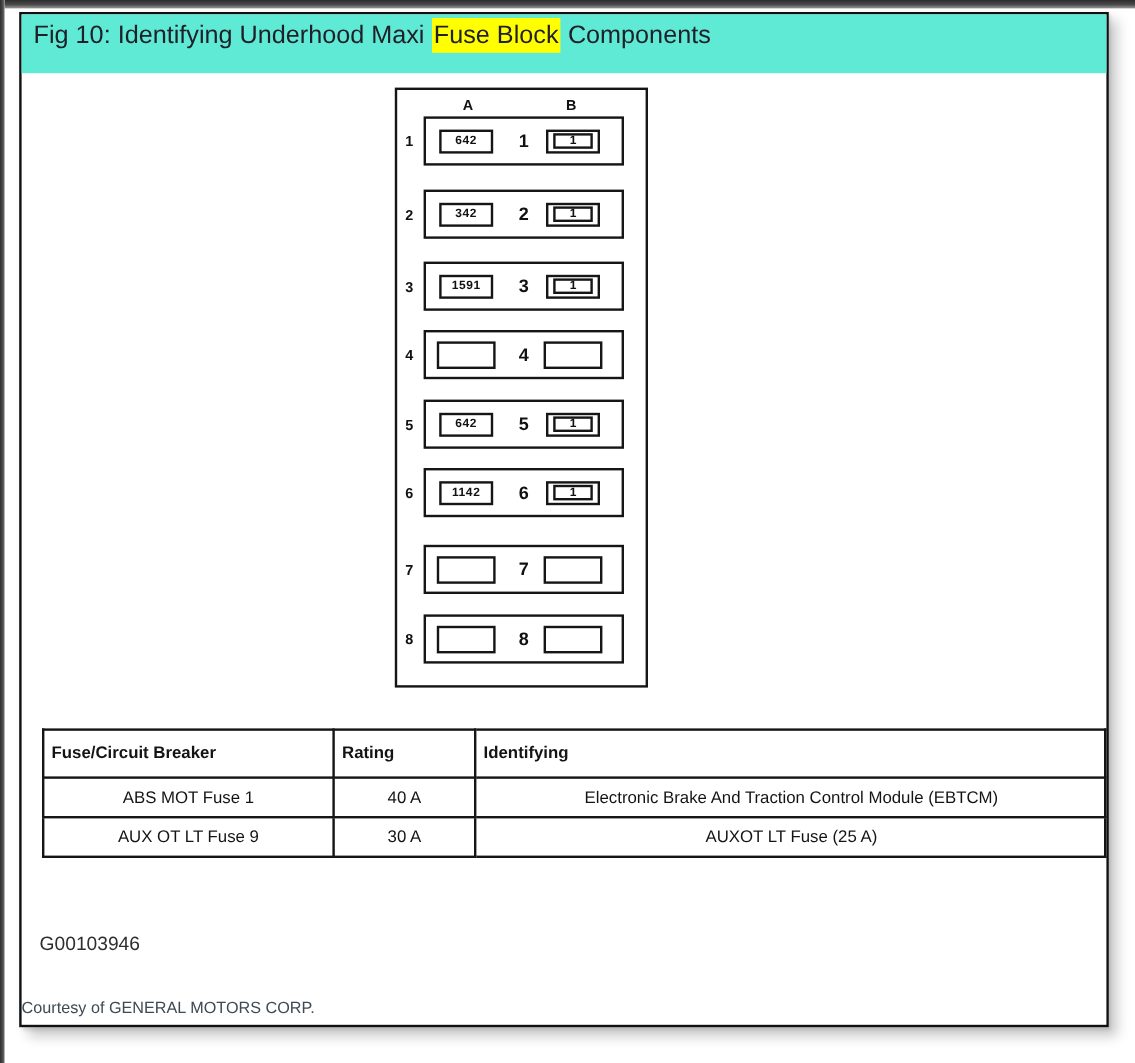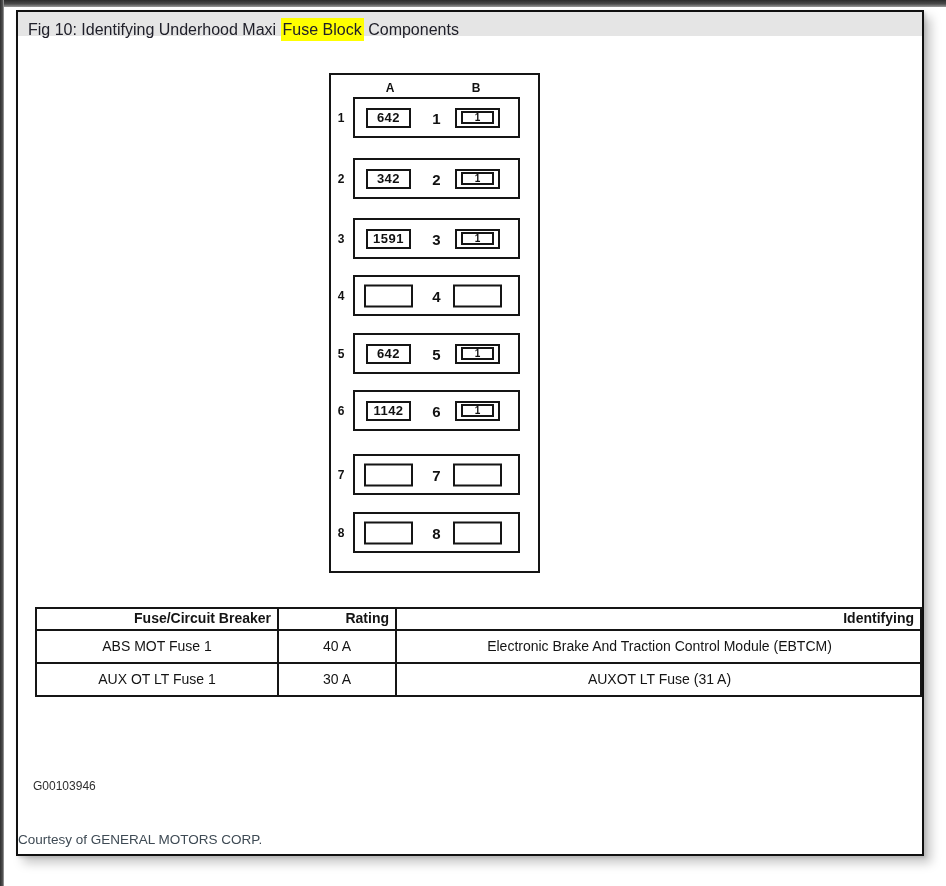--- a/index.html
+++ b/index.html
@@ -10,56 +10,56 @@
   
   .top-bar{position:absolute;left:0;top:0;width:946px;height:7px;
     background:linear-gradient(to bottom,#2c2c2c 0%,#4a4a4a 55%,#9a9a9a 100%);}
   .left-bar{position:absolute;left:0;top:0;width:4px;height:886px;
     background:linear-gradient(to right,#2e2e2e 0%,#555555 70%,#b5b5b5 100%);}
 
   
   .card{position:absolute;left:16px;top:10px;width:908px;height:846px;background:#ffffff;
     border:2px solid #101010;box-shadow:7px 7px 10px rgba(0,0,0,0.22),2px 2px 3px rgba(0,0,0,0.12);}
 
-  .title-band{position:absolute;left:0;top:0;width:100%;height:24px;background:#e5e5e5;
-    font-size:16px;color:#20202a;line-height:36px;padding-left:10px;white-space:pre;}
+  .title-band{position:absolute;left:0;top:0;width:100%;height:49px;background:#5eead4;
+    font-size:21px;color:#20202a;line-height:36px;padding-left:10px;white-space:pre;}
   .hl{background:#ffff00;padding:3px 2px;}
 
   
   .diagram{position:absolute;left:311px;top:61px;width:211px;height:500px;border:2px solid #151515;background:#fff;}
   .col-label{position:absolute;top:6px;font-size:12px;font-weight:bold;color:#111;width:20px;text-align:center;}
   .col-label.a{left:49px;}
   .col-label.b{left:135px;}
   .drow{position:absolute;left:0;width:100%;height:41px;}
   .rlabel{position:absolute;left:2px;top:0;width:16px;height:41px;display:flex;align-items:center;justify-content:center;
     font-size:12px;font-weight:bold;color:#111;}
   .strip{position:absolute;left:22px;top:0;width:167px;height:41px;border:2px solid #151515;}
   .abox{position:absolute;left:11px;top:50%;transform:translateY(-50%);width:45px;height:20px;border:2px solid #151515;
-    display:flex;align-items:center;justify-content:center;font-size:13px;font-weight:bold;color:#111;letter-spacing:0.5px;}
+    display:flex;align-items:center;justify-content:center;font-size:10px;font-weight:bold;color:#111;letter-spacing:0.5px;}
   .rnum{position:absolute;left:0;right:0;top:50%;transform:translateY(-50%);text-align:center;
     font-size:15px;font-weight:bold;color:#111;}
   .bbox{position:absolute;left:100px;top:50%;transform:translateY(-50%);width:45px;height:20px;border:2px solid #151515;
     display:flex;align-items:center;justify-content:center;}
   .binner{border:2px solid #151515;width:33px;height:13px;display:flex;align-items:center;justify-content:center;
     font-size:10px;font-weight:bold;color:#111;}
   .ebox-a{position:absolute;left:9px;top:50%;transform:translateY(-50%);width:49px;height:23px;border:2px solid #151515;}
   .ebox-b{position:absolute;left:98px;top:50%;transform:translateY(-50%);width:49px;height:23px;border:2px solid #151515;}
 
   
   .comp-table{position:absolute;left:17px;top:595px;width:885px;border-collapse:collapse;table-layout:fixed;
     font-size:14px;color:#141414;}
   .comp-table th,.comp-table td{border:2px solid #151515;padding:1px 6px;line-height:1.25;}
-  .comp-table th{font-weight:bold;text-align:right;height:22px;}
+  .comp-table th{font-weight:bold;text-align:left;height:40px;}
   .comp-table td{height:33px;}
   .comp-table td.c{text-align:center;}
   .comp-table td.d{text-align:center;padding-left:8px;}
   .comp-table tr.tall td{height:43px;}
   .col1{width:242px;}.col2{width:118px;}.col3{width:525px;}
 
-  .figure-id{position:absolute;left:15px;top:767px;font-size:12px;color:#2e2e2e;}
+  .figure-id{position:absolute;left:15px;top:767px;font-size:16px;color:#2e2e2e;}
   .credit{position:absolute;left:0;top:820px;width:100%;font-size:13.5px;color:#3e4a54;}
 </style>
 </head>
 <body>
 
 <div class="screen">
   <div class="top-bar"></div>
   <div class="left-bar"></div>
 
   <div class="card">
@@ -166,23 +166,23 @@
           <th>Identifying</th>
         </tr>
       </thead>
       <tbody>
         <tr>
           <td class="c">ABS MOT Fuse 1</td>
           <td class="c">40 A</td>
           <td class="d">Electronic Brake And Traction Control Module (EBTCM)</td>
         </tr>
         <tr>
-          <td class="c">AUX OT LT Fuse 1</td>
+          <td class="c">AUX OT LT Fuse 9</td>
           <td class="c">30 A</td>
-          <td class="d">AUXOT LT Fuse (31 A)</td>
+          <td class="d">AUXOT LT Fuse (25 A)</td>
         </tr>
       </tbody>
     </table>
 
     <div class="figure-id">G00103946</div>
     <div class="credit">Courtesy of GENERAL MOTORS CORP.</div>
   </div>
 </div>
 
 </body></html>

